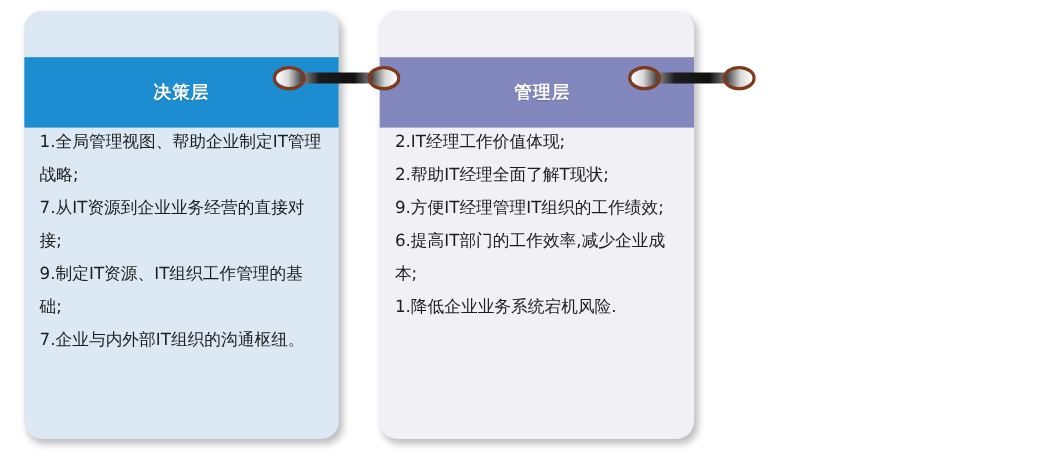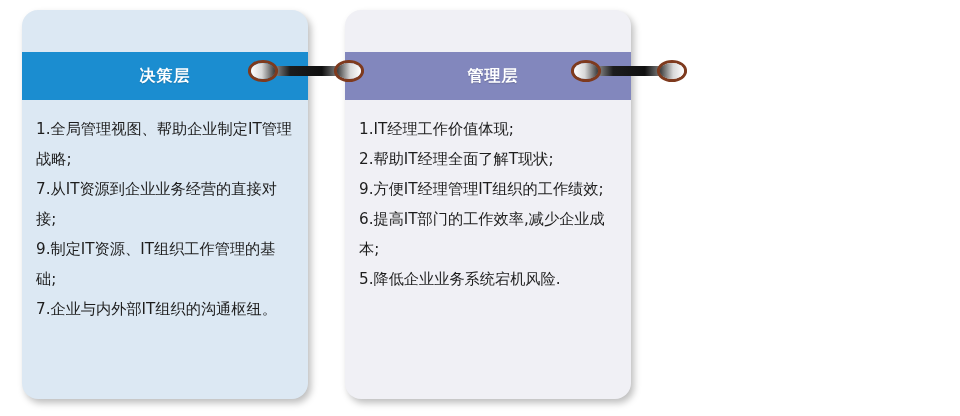--- a/index.html
+++ b/index.html
@@ -11,21 +11,21 @@
   }
   .stage{position:relative;width:960px;height:416px;}
 
   .card{
     position:absolute;
     border-radius:16px;
     box-shadow:3px 4px 7px rgba(0,0,0,0.26);
     overflow:hidden;
   }
   .card-head{
-    position:absolute;left:0;right:0;top:42px;height:48px;
+    position:absolute;left:0;right:0;top:42px;height:64px;
     display:flex;align-items:center;justify-content:center;
   }
   .card-title{
     color:#ffffff;
     font-weight:bold;
     font-size:16px;
     letter-spacing:1px;
     text-shadow:0 1px 1px rgba(0,0,0,0.18);
   }
   .card-body{
@@ -78,25 +78,25 @@
       <div class="line">9.制定IT资源、IT组织工作管理的基础;</div>
       <div class="line">7.企业与内外部IT组织的沟通枢纽。</div>
     </div>
   </div>
 
   <div class="card" id="card-2">
     <div class="card-head">
       <span class="card-title">管理层</span>
     </div>
     <div class="card-body">
-      <div class="line">1.IT经理工作价值体现;</div>
+      <div class="line">2.IT经理工作价值体现;</div>
       <div class="line">2.帮助IT经理全面了解T现状;</div>
       <div class="line">9.方便IT经理管理IT组织的工作绩效;</div>
       <div class="line">6.提高IT部门的工作效率,减少企业成本;</div>
-      <div class="line">5.降低企业业务系统宕机风险.</div>
+      <div class="line">1.降低企业业务系统宕机风险.</div>
     </div>
   </div>
 
 
   <div class="connector" id="connector-1">
     <svg width="116" height="30" viewBox="0 0 116 30" xmlns="http://www.w3.org/2000/svg">
       <defs>
         <linearGradient id="barGrad1" x1="0" y1="0" x2="1" y2="0">
           <stop offset="0%" stop-color="#f2f2f2"></stop>
           <stop offset="12%" stop-color="#9b9b9b"></stop>

